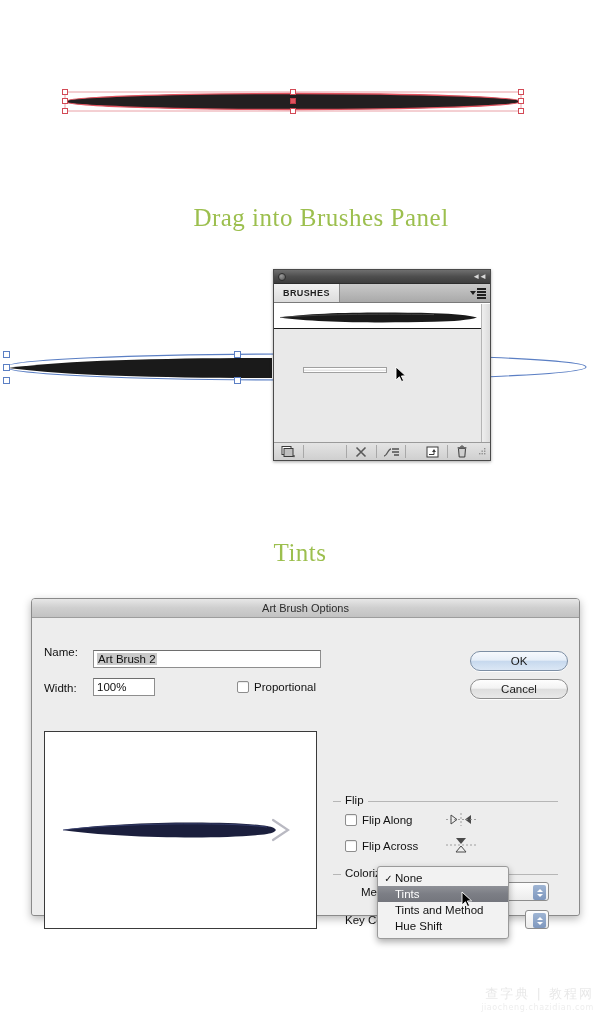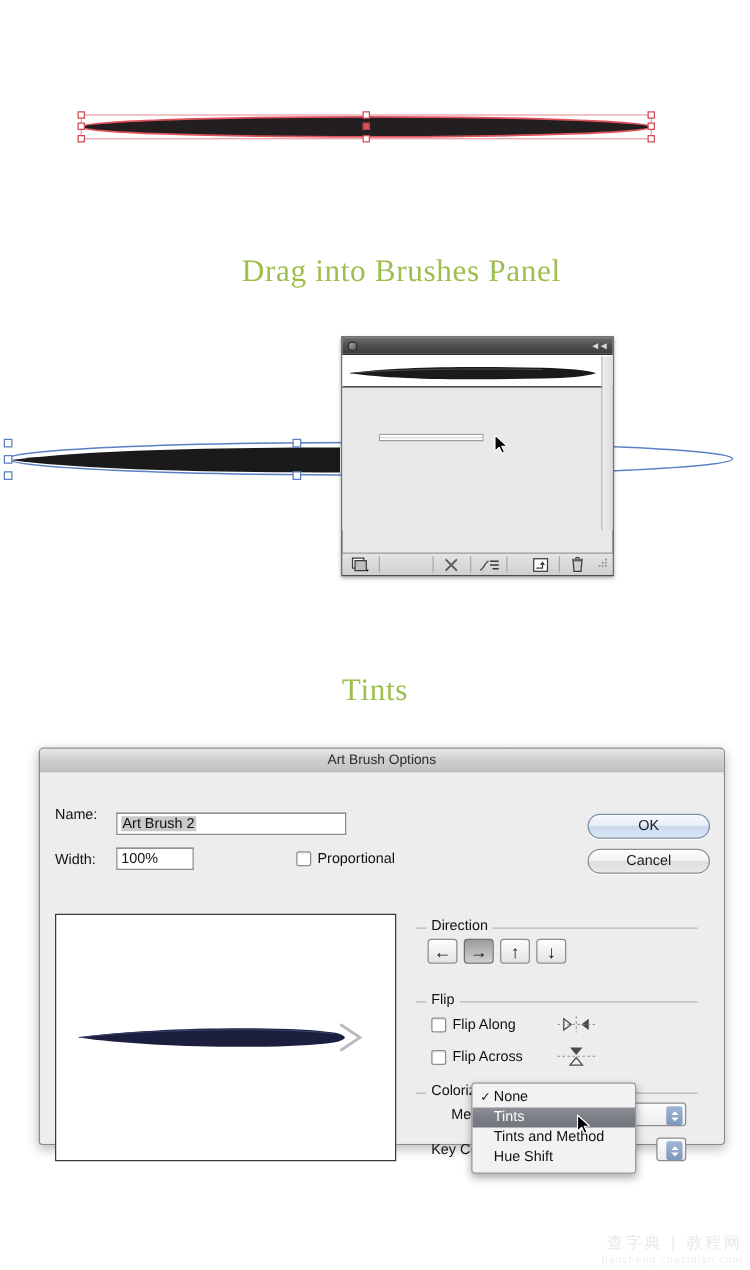--- a/index.html
+++ b/index.html
@@ -332,20 +332,34 @@
     </svg>
   </div>
 
   <div id="brushes-panel">
 
     <div id="bp-titlebar">
       <span class="bp-dot"></span>
       <span class="bp-collapse">◄◄</span>
     </div>
 
+    <div id="bp-tabrow">
+      <div id="bp-tab">
+        <span>BRUSHES</span>
+      </div>
+      <div id="bp-menu">
+        <span class="menu-tri"></span>
+        <span class="menu-lines">
+            <i></i>
+            <i></i>
+            <i></i>
+            <i></i>
+          </span>
+      </div>
+    </div>
 
     <div id="bp-body">
 
       <div id="bp-swatch-row">
         <svg width="209" height="25" viewBox="0 0 209 25" xmlns="http://www.w3.org/2000/svg">
           <path d="M6,13.5 C40,8.5 100,7.8 160,9.2 C180,9.7 195,11 203,13.5 C195,16 180,17.3 160,17.8 C100,19.2 40,18.5 6,13.5 Z" fill="#1a1a1a"></path>
           <path d="M6,13.5 C40,10.5 100,9.6 160,10.6" fill="none" stroke="#555" stroke-width="0.7"></path>
         </svg>
       </div>
 
@@ -430,21 +444,21 @@
 
   <div id="dialog">
 
     <div id="dlg-title">
       <span>Art Brush Options</span>
     </div>
 
     <div id="dlg-body">
 
       <div class="row-label" style="left:12px; top:28px;">Name:</div>
-      <div class="txtfield" style="left:61px; top:32px; width:184px;">
+      <div class="txtfield" style="left:61px; top:32px; width:228px;">
         <span class="sel-text">Art Brush 2</span>
       </div>
 
       <div class="row-label" style="left:12px; top:64px;">Width:</div>
       <div class="txtfield" style="left:61px; top:60px; width:62px;">
         <span>100%</span>
       </div>
 
       <div class="chk-wrap" style="left:205px; top:63px;">
         <span class="chkbox"></span>
@@ -459,29 +473,20 @@
       </div>
 
       <div id="preview">
         <svg width="271" height="196" viewBox="0 0 271 196" xmlns="http://www.w3.org/2000/svg">
           <path d="M18,98 C70,90 180,88 222,94 C228,95 230,96.5 231,98 C230,99.5 228,101 222,102 C180,108 70,106 18,98 Z" fill="#1b1f3d"></path>
           <path d="M18,98 C70,91.5 180,89.5 222,95" fill="none" stroke="#3a4270" stroke-width="0.9"></path>
           <path d="M228,88 L243,98 L228,108" fill="none" stroke="#b9b9c2" stroke-width="2.2" stroke-linecap="round"></path>
         </svg>
       </div>
 
-      <fieldset class="grp" style="left:301px; top:124px; width:225px; height:48px;">
-        <span class="grp-label">Direction</span>
-        <div style="position:absolute; left:9px; top:8px; display:flex; gap:5px;">
-          <div class="dirbtn">←</div>
-          <div class="dirbtn sel">→</div>
-          <div class="dirbtn">↑</div>
-          <div class="dirbtn">↓</div>
-        </div>
-      </fieldset>
 
       <fieldset class="grp" style="left:301px; top:183px; width:225px; height:62px;">
         <span class="grp-label">Flip</span>
         <div class="chk-wrap" style="left:12px; top:12px;">
           <span class="chkbox"></span>
           <span>Flip Along</span>
         </div>
         <div style="position:absolute; left:113px; top:10px;">
           <svg width="30" height="15" viewBox="0 0 30 15" xmlns="http://www.w3.org/2000/svg">
             <path d="M5,3 L11,7.5 L5,12 Z" fill="none" stroke="#4a4a4a" stroke-width="1"></path>

